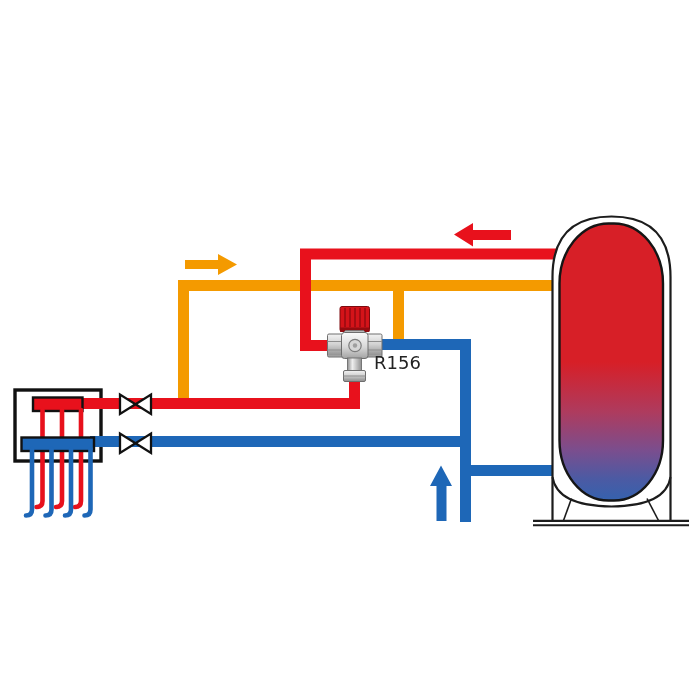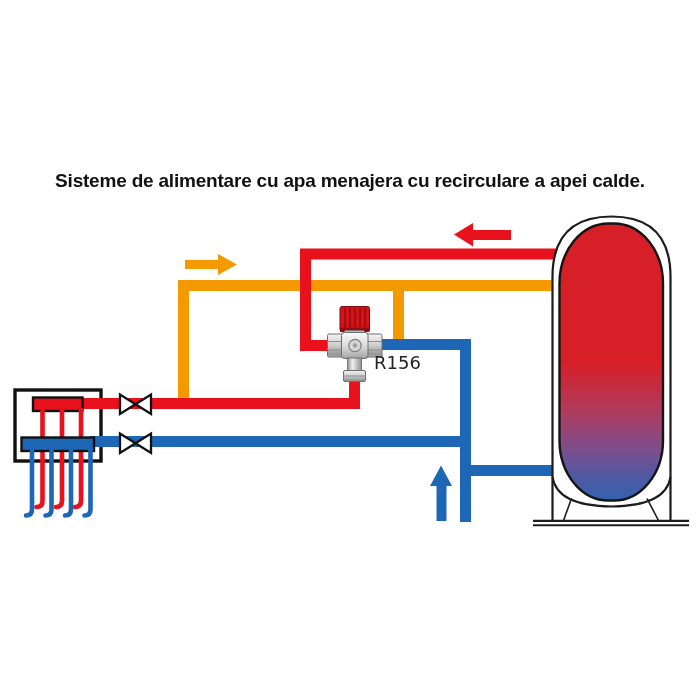--- a/index.html
+++ b/index.html
@@ -15,21 +15,20 @@
   svg{position:absolute;top:0;left:0;}
   .valve-label-text{
     font-family:"DejaVu Sans", sans-serif;font-size:18px;fill:#222;
   }
 </style>
 </head>
 <body>
 
 <div class="canvas">
 
-  <div class="diagram-title">Sisteme de alimentare cu apa menajera cu recirculare a apei calde.</div>
 
   <svg width="700" height="700" viewBox="0 0 700 700">
     <defs>
       <linearGradient id="tankGrad" x1="0" y1="0" x2="0" y2="1">
         <stop offset="0%" stop-color="#d71f27"></stop>
         <stop offset="50%" stop-color="#d71f27"></stop>
         <stop offset="68%" stop-color="#ae3b5e"></stop>
         <stop offset="82%" stop-color="#7a4e8e"></stop>
         <stop offset="92%" stop-color="#4c5aa3"></stop>
         <stop offset="100%" stop-color="#3562ae"></stop>

